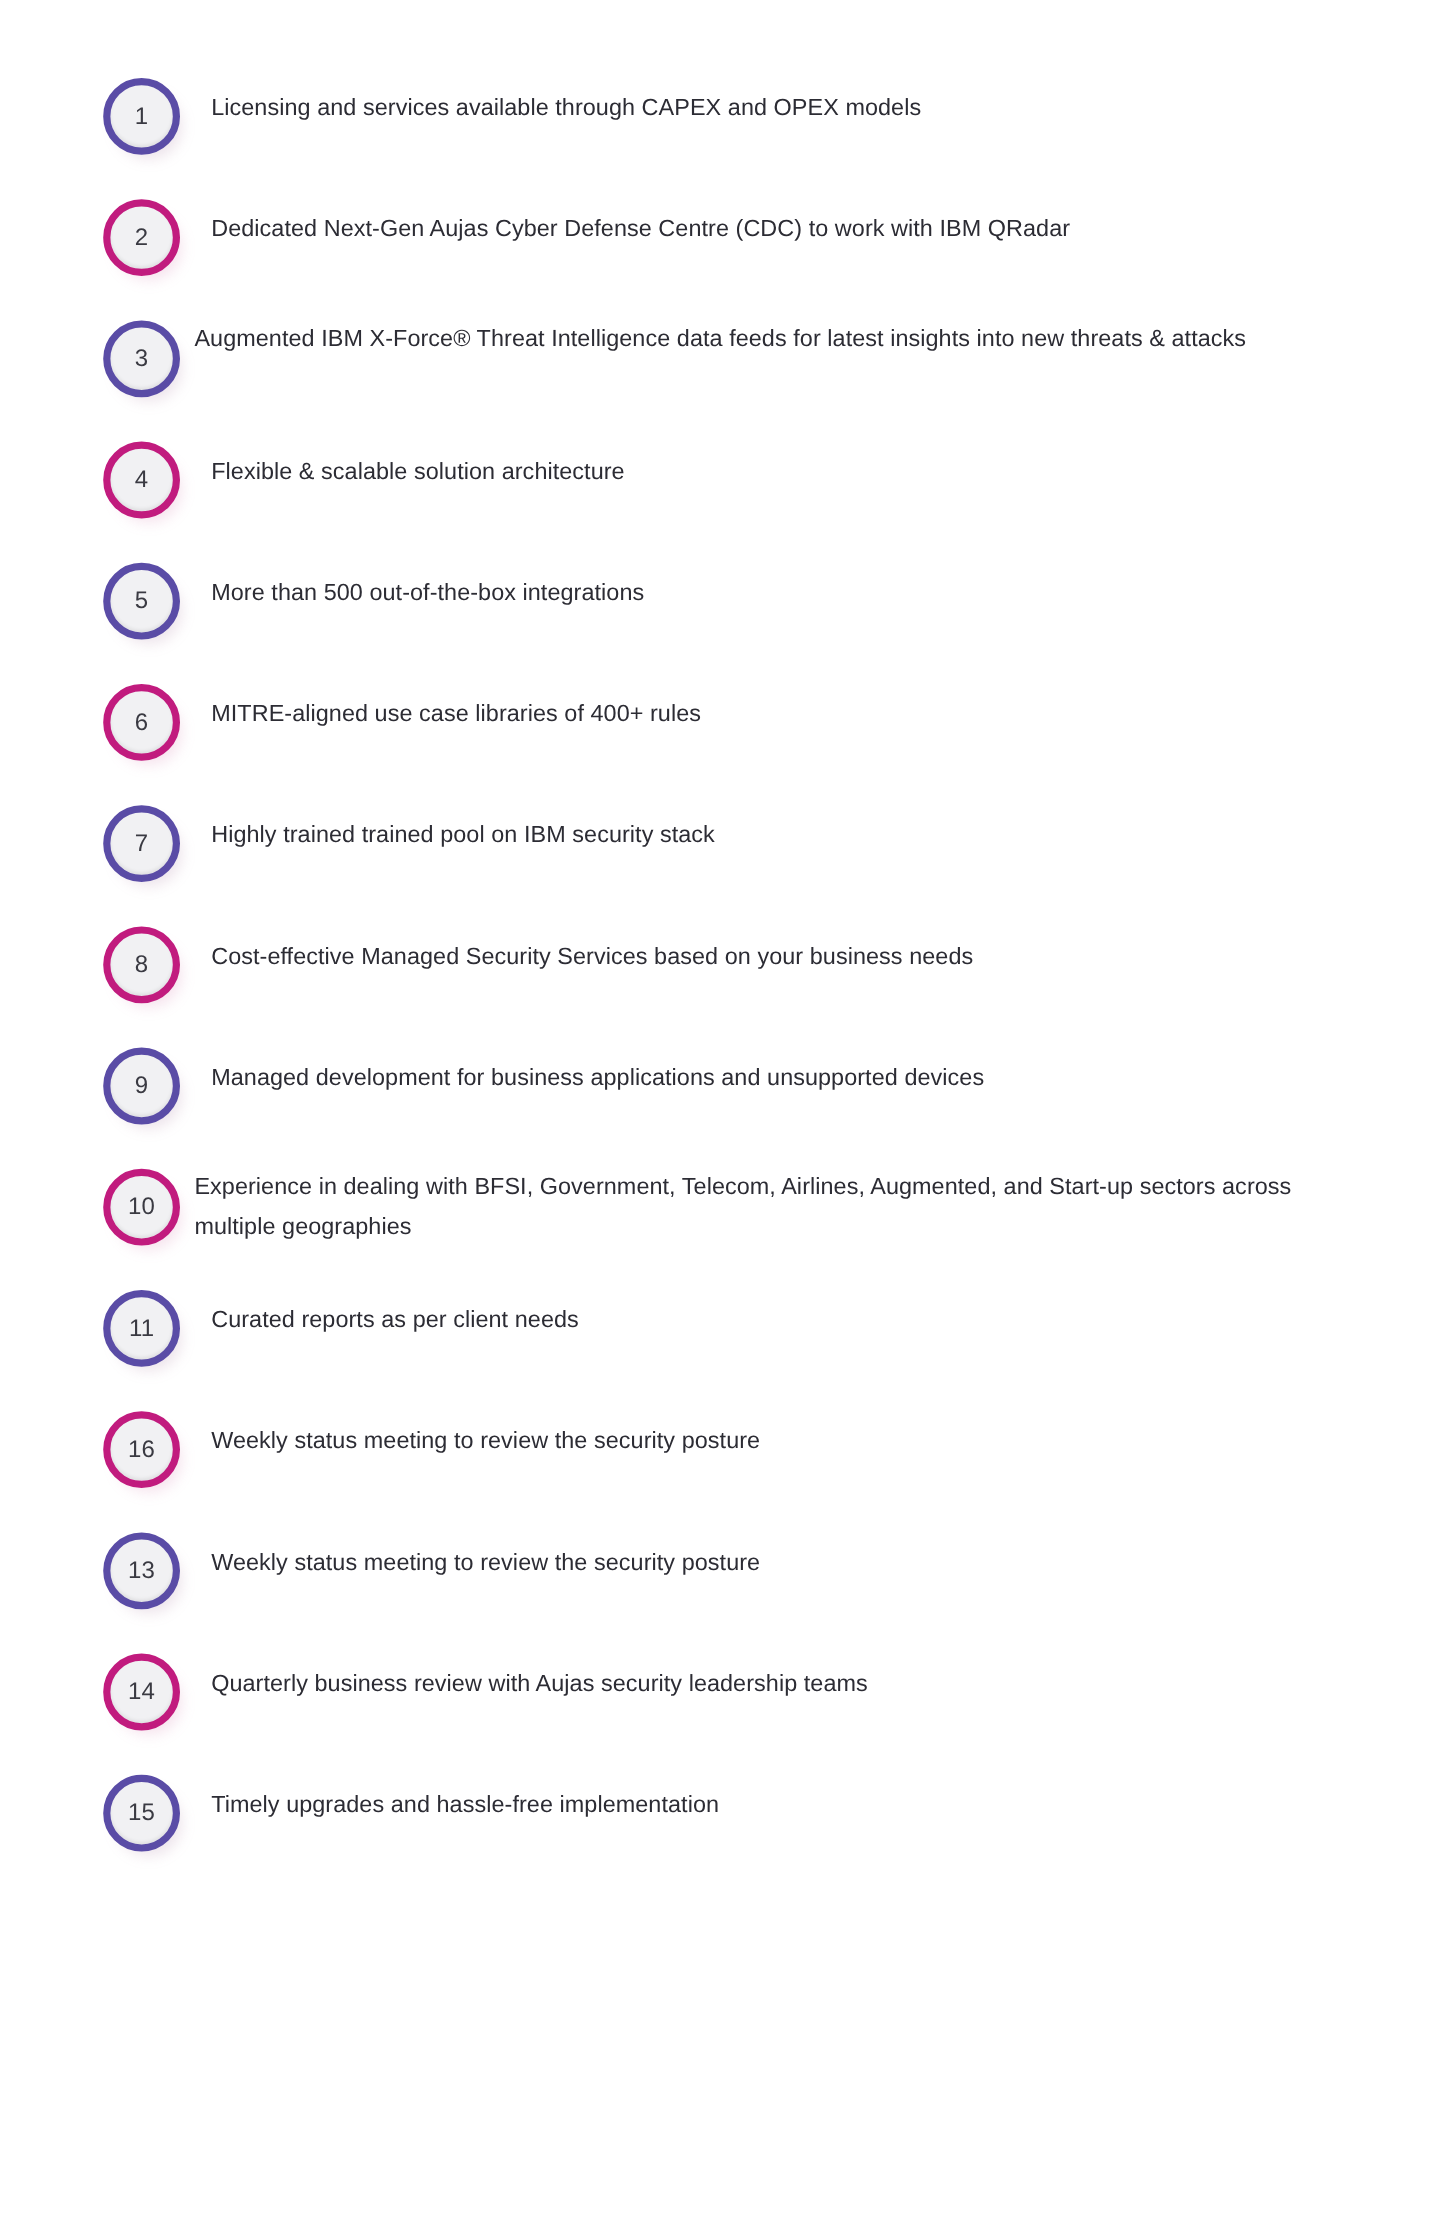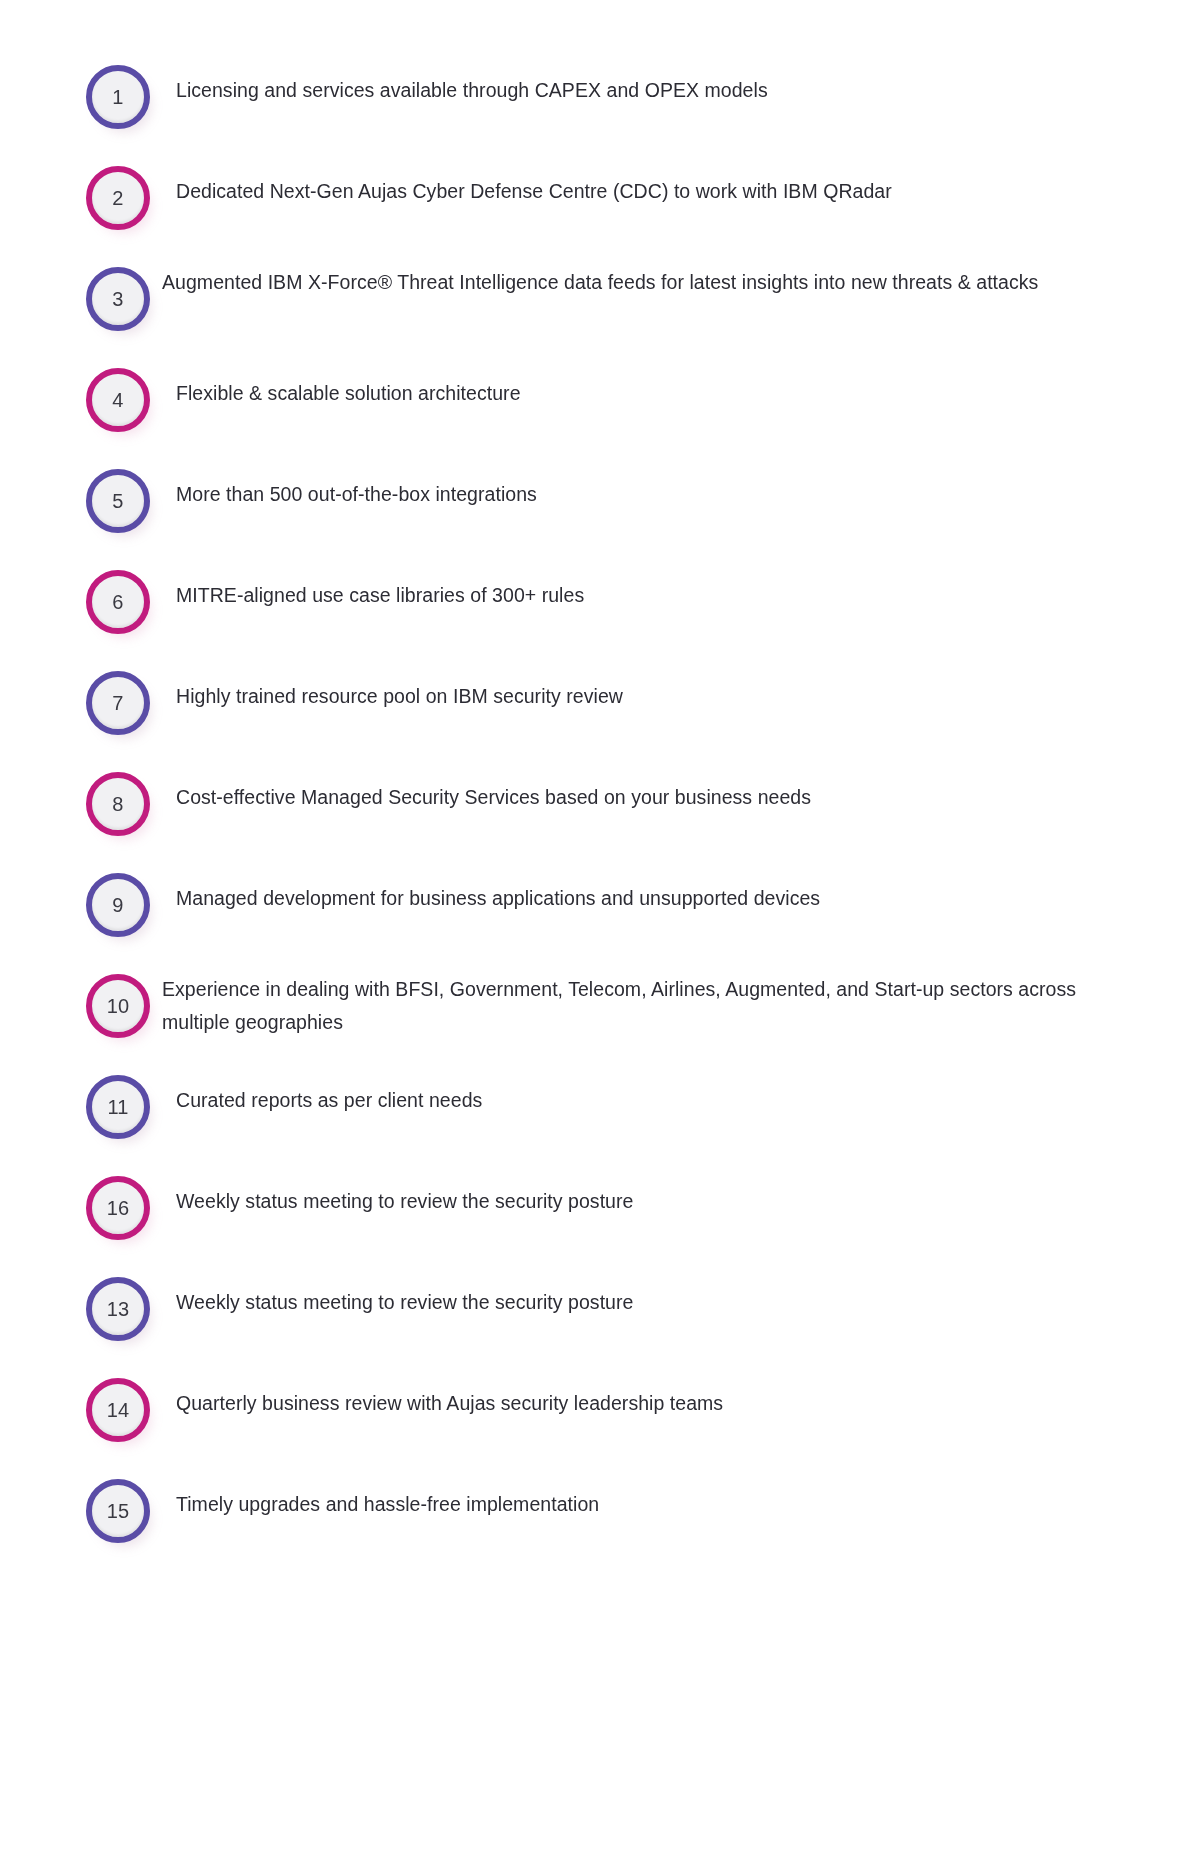--- a/index.html
+++ b/index.html
@@ -175,30 +175,30 @@
         </div>
         <div class="feature-text">More than 500 out-of-the-box integrations</div>
       </li>
       <li class="feature-item accent-magenta">
         <div class="badge-wrap">
           <div class="badge-shadow"></div>
           <div class="badge">
             <span class="badge-number">6</span>
           </div>
         </div>
-        <div class="feature-text">MITRE-aligned use case libraries of 300+ rules</div>
+        <div class="feature-text">MITRE-aligned use case libraries of 400+ rules</div>
       </li>
       <li class="feature-item accent-purple">
         <div class="badge-wrap">
           <div class="badge-shadow"></div>
           <div class="badge">
             <span class="badge-number">7</span>
           </div>
         </div>
-        <div class="feature-text">Highly trained resource pool on IBM security review</div>
+        <div class="feature-text">Highly trained trained pool on IBM security stack</div>
       </li>
       <li class="feature-item accent-magenta">
         <div class="badge-wrap">
           <div class="badge-shadow"></div>
           <div class="badge">
             <span class="badge-number">8</span>
           </div>
         </div>
         <div class="feature-text">Cost-effective Managed Security Services based on your business needs</div>
       </li>

